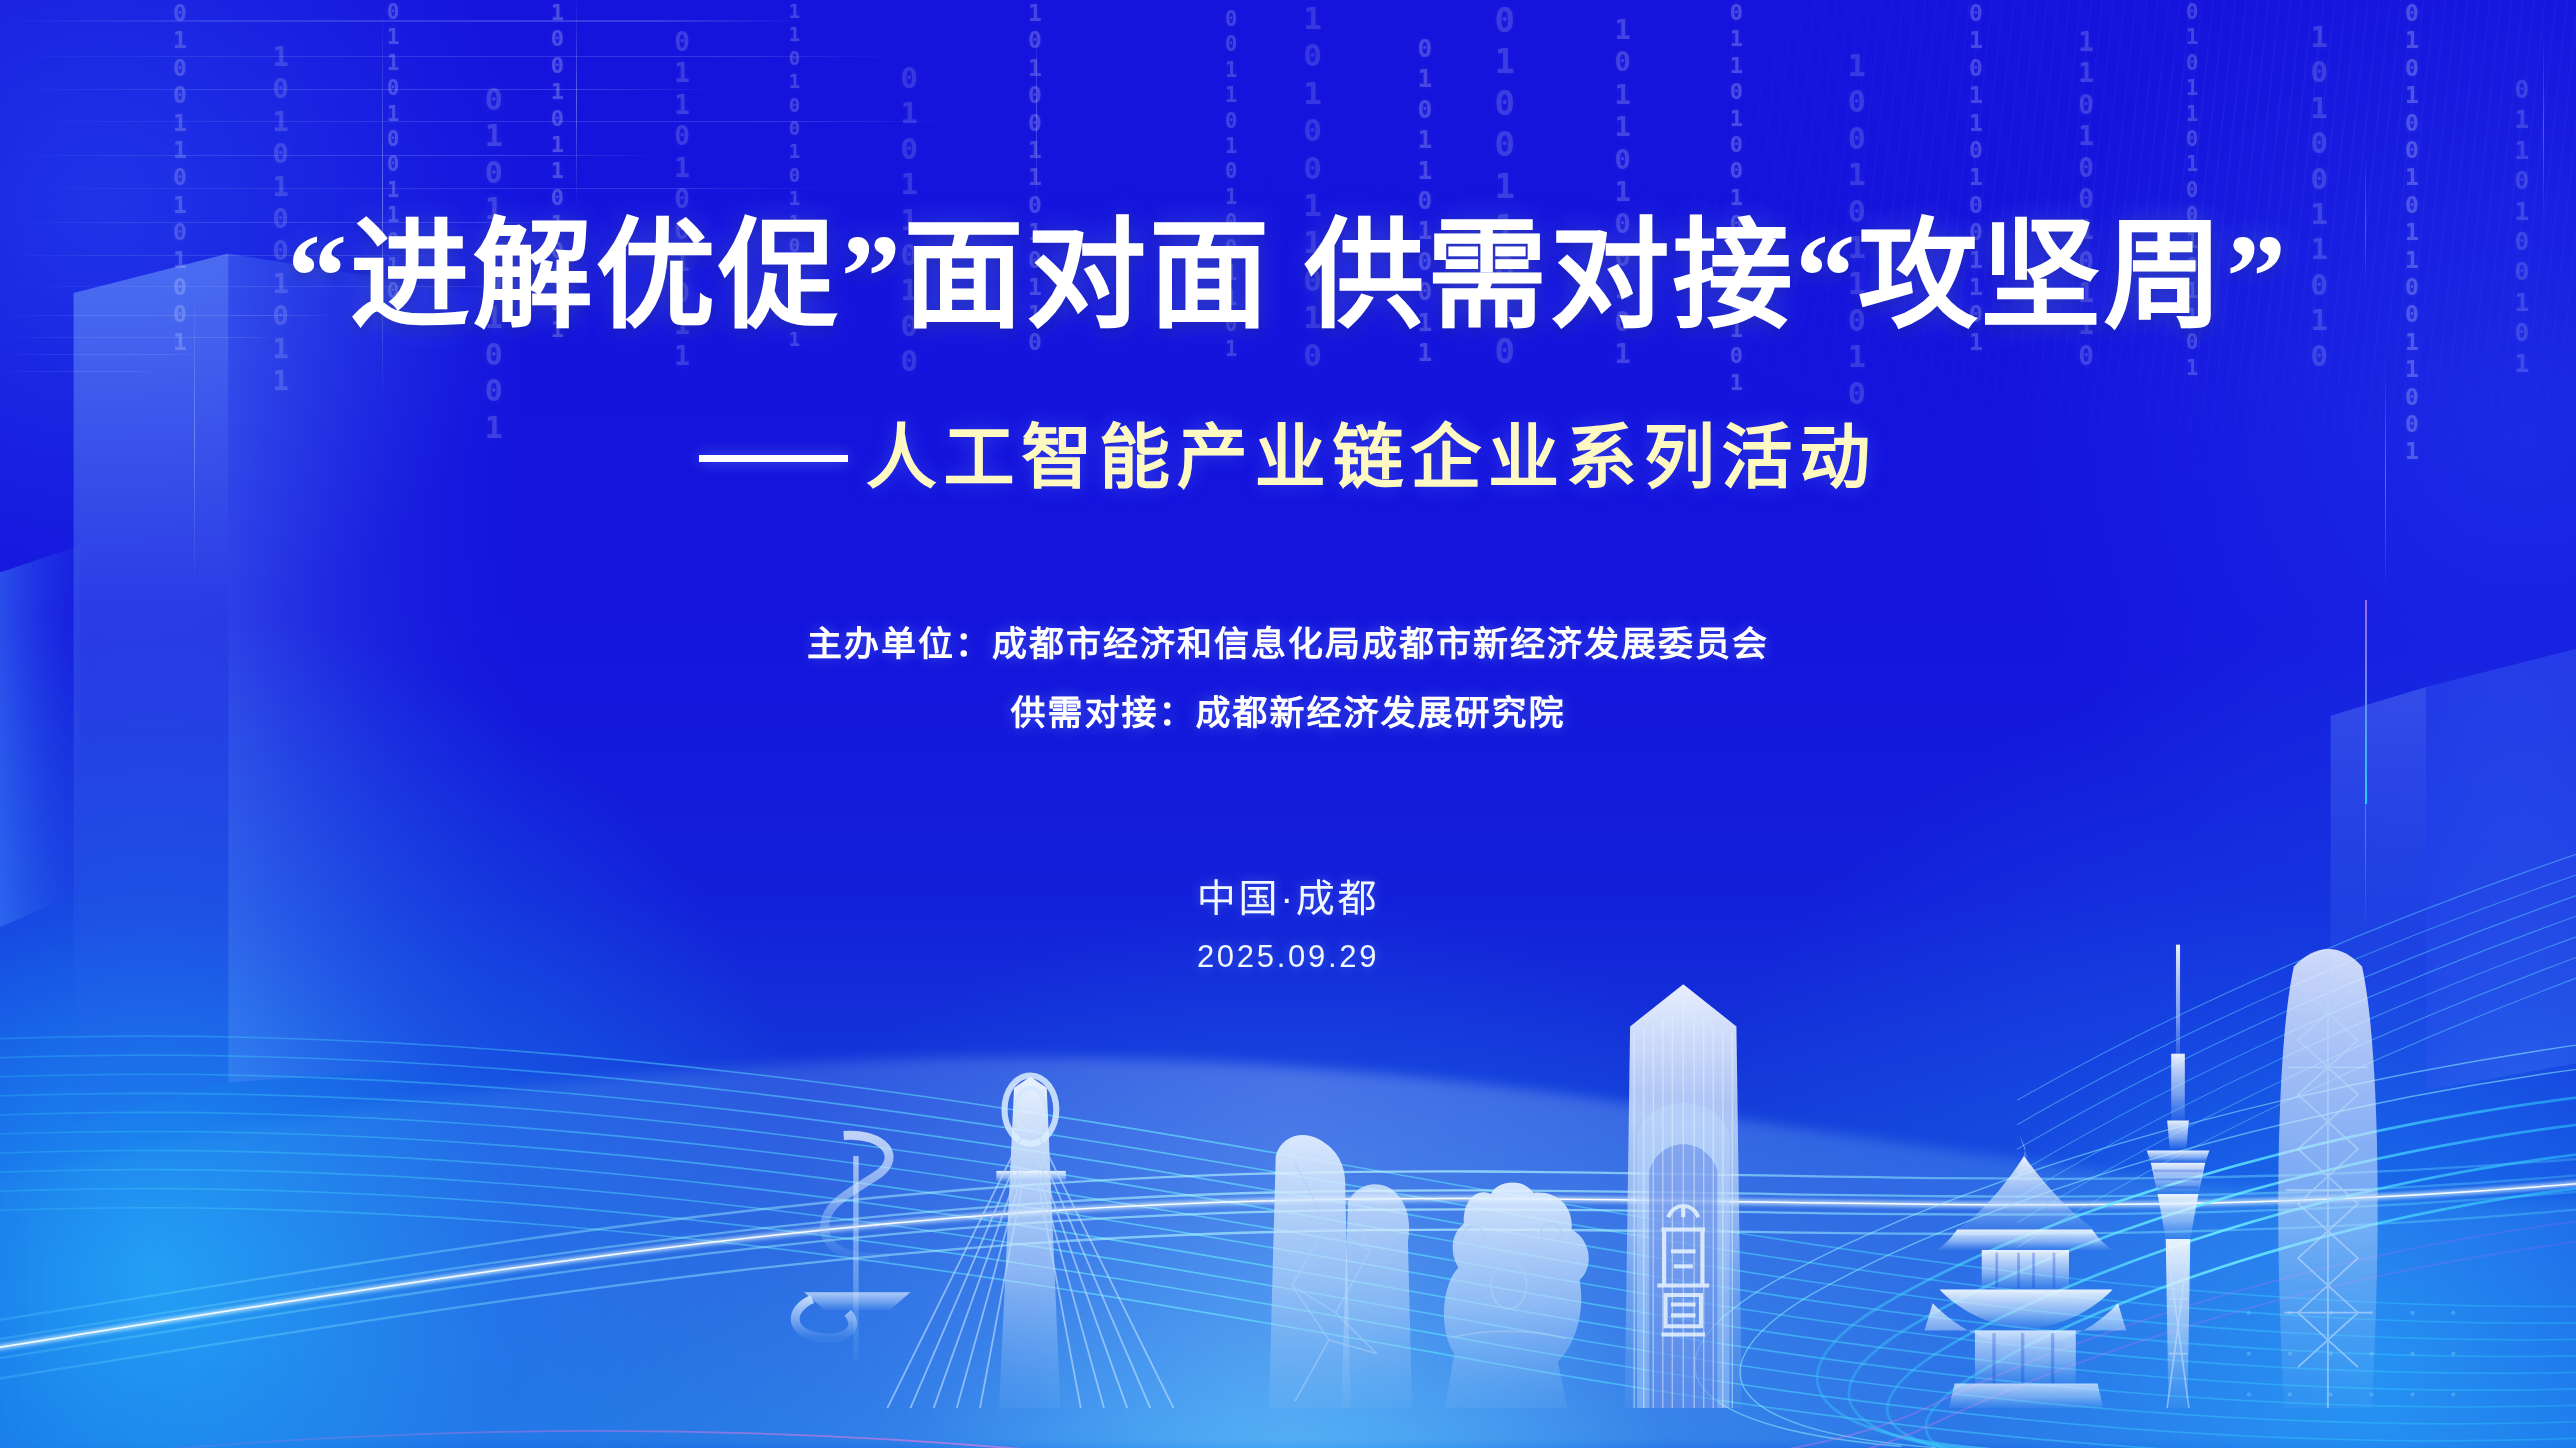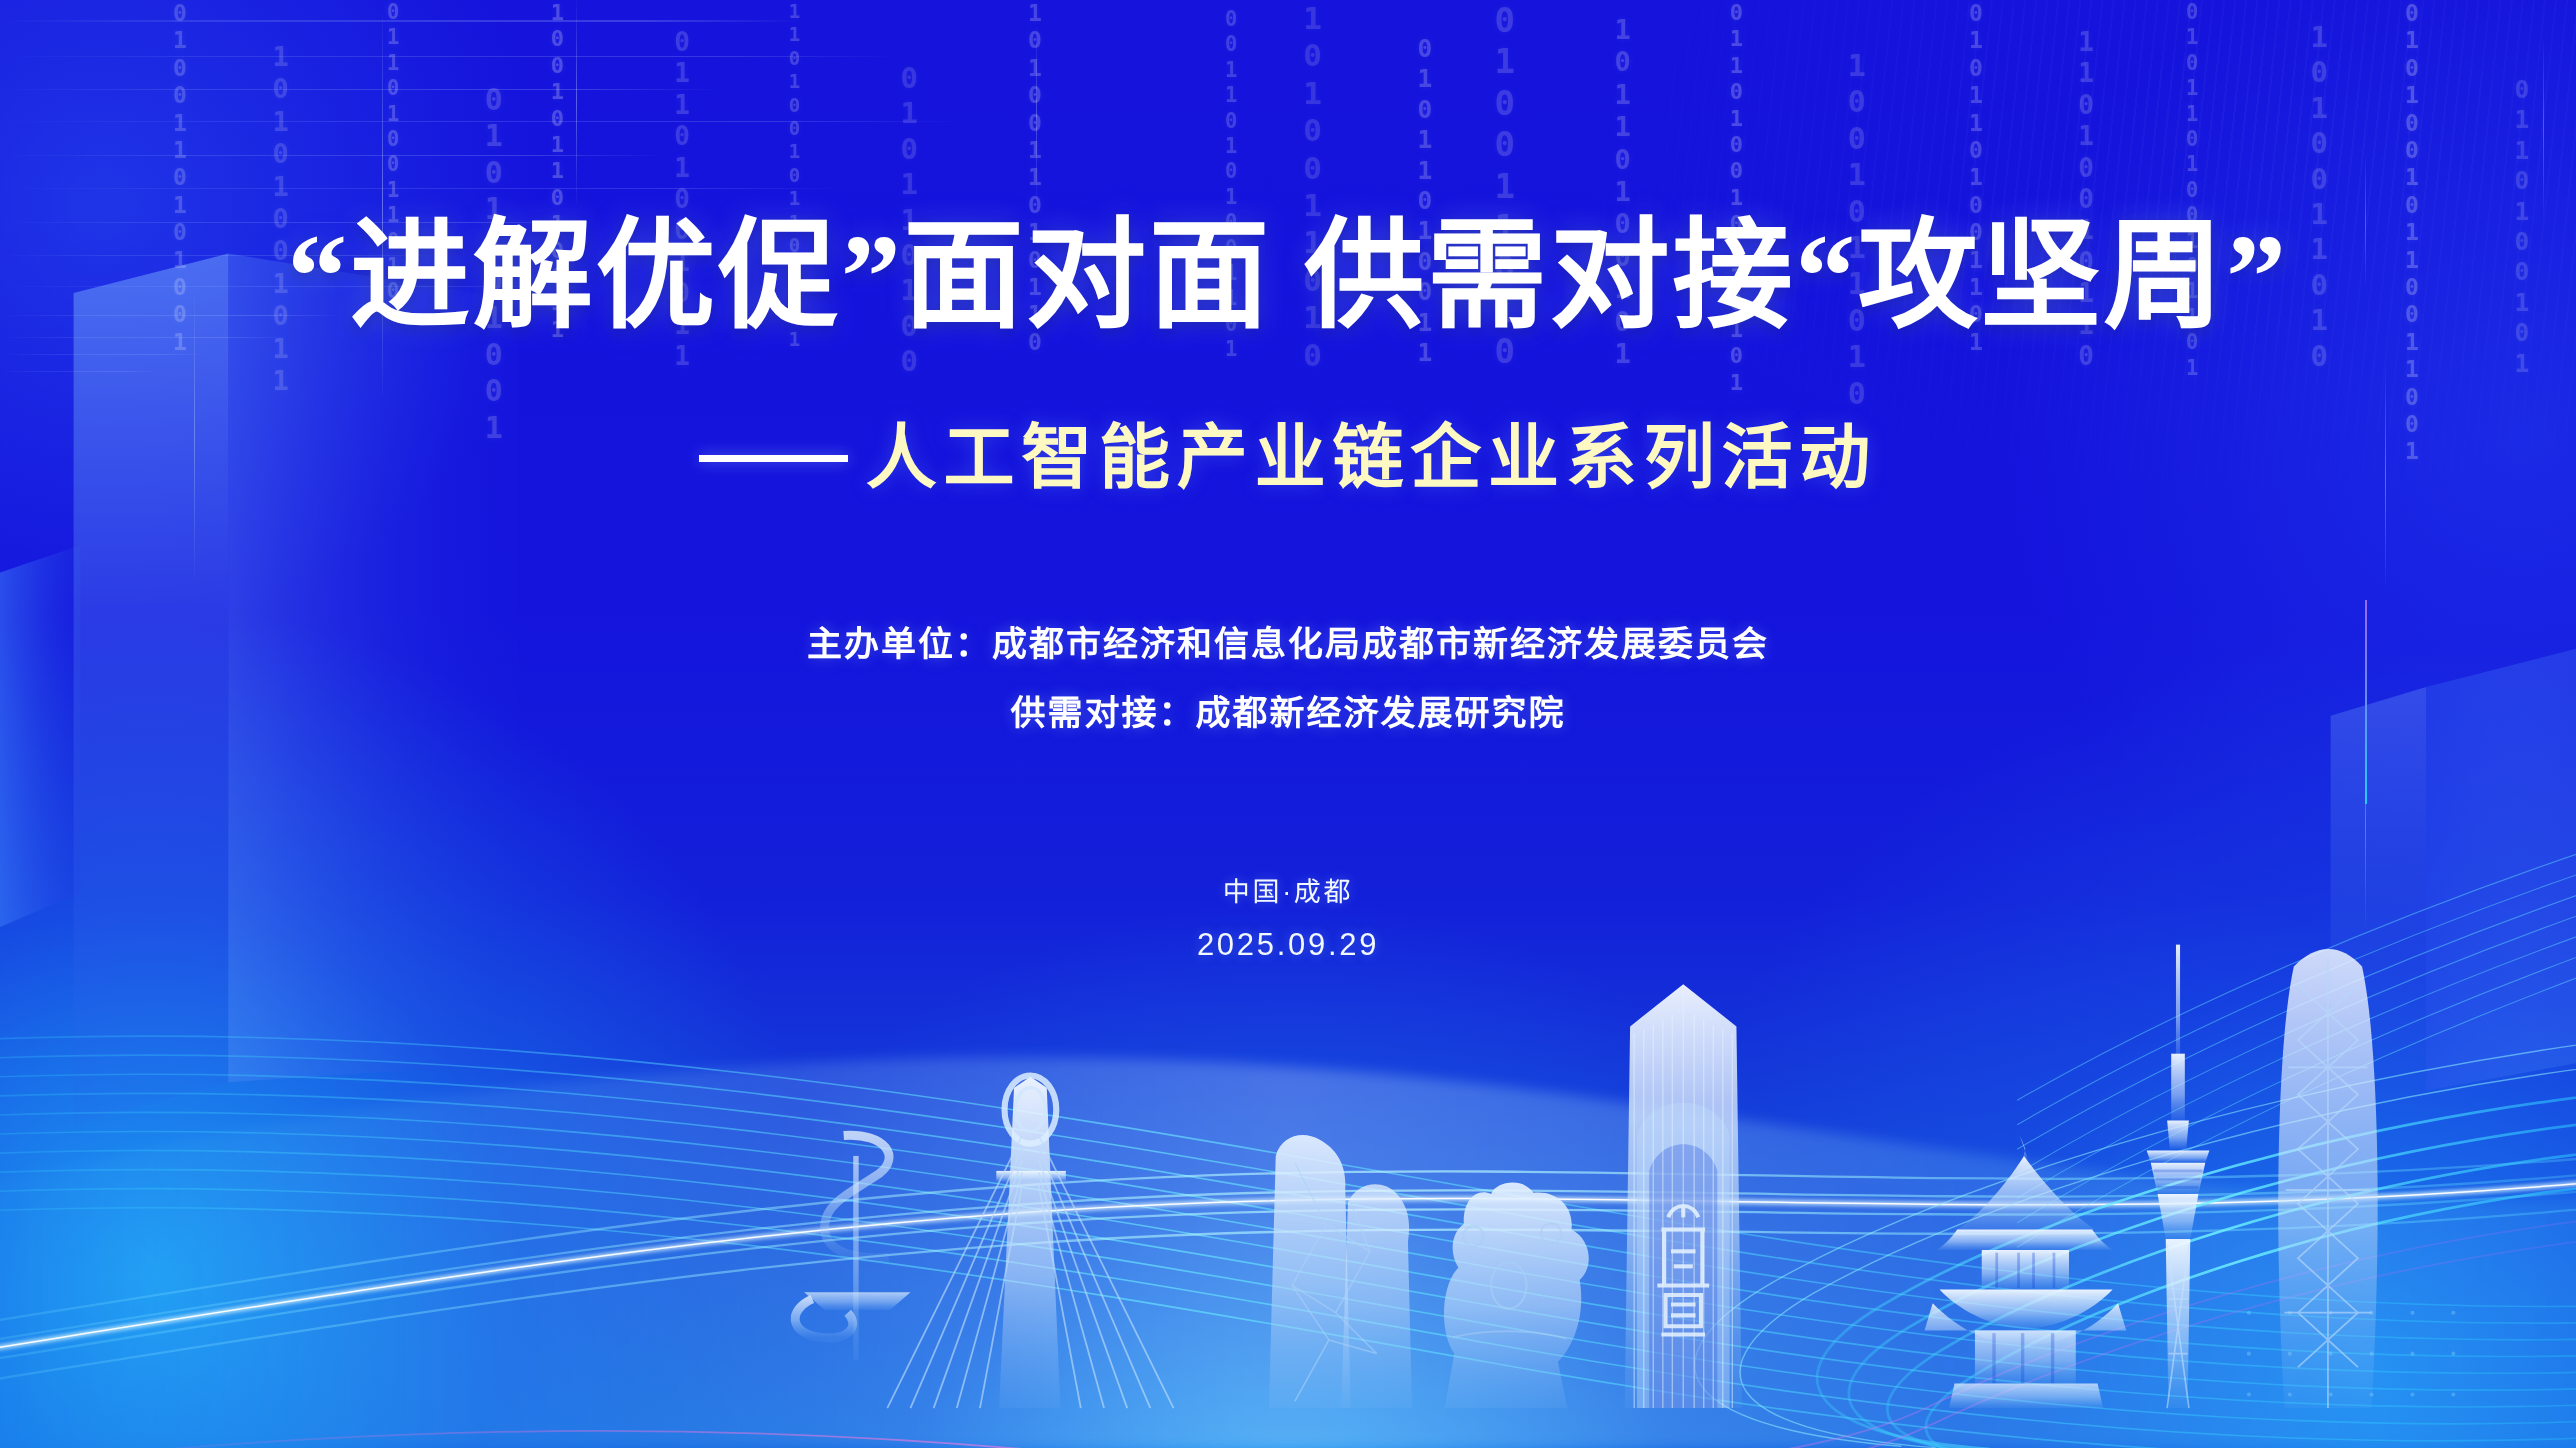--- a/index.html
+++ b/index.html
@@ -74,21 +74,21 @@
   .orgline{
     color:#fff;font-size:35px;font-weight:700;line-height:1.0;
     letter-spacing:2px;white-space:nowrap;
     font-family:"Liberation Sans","DejaVu Sans",sans-serif;
     text-shadow:0 0 13.6px rgba(150,195,255,.35);
   }
   .orgline + .orgline{margin-top:34px;}
 
   .locblock{position:absolute;top:879px;left:0;width:100%;text-align:center;}
   .loc{
-    color:#f2f8ff;font-size:27px;font-weight:400;line-height:1.0;
+    color:#f2f8ff;font-size:39px;font-weight:400;line-height:1.0;
     letter-spacing:2.7px;white-space:nowrap;
     text-shadow:0 0 11px rgba(150,200,255,.35);
   }
   .date{
     margin-top:23px;color:#f2f8ff;font-size:31px;font-weight:400;
     line-height:1.0;letter-spacing:2.7px;white-space:nowrap;
     font-family:"Liberation Sans","DejaVu Sans",sans-serif;
     text-shadow:0 0 11px rgba(150,200,255,.35);
   }
 </style>

